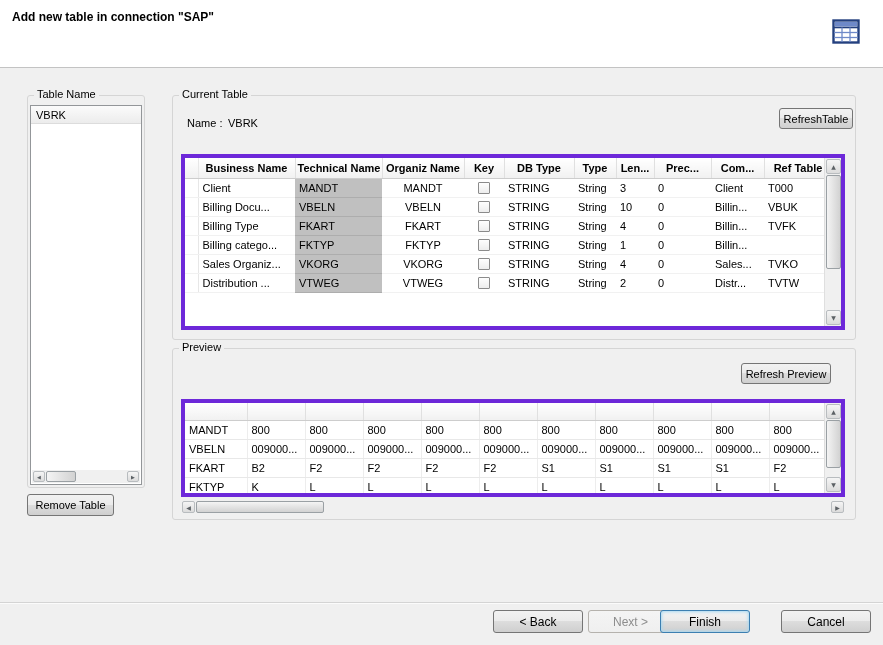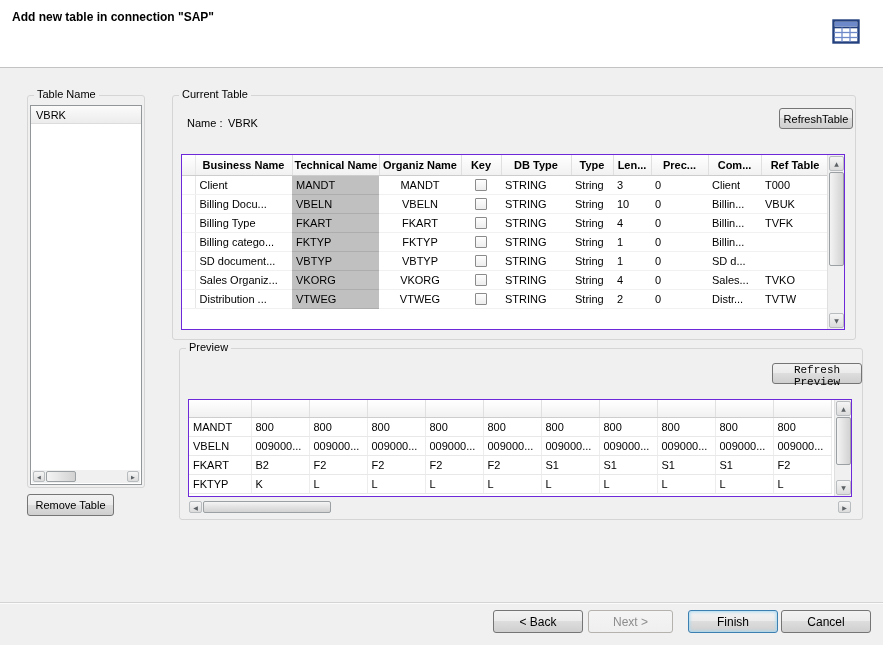--- a/index.html
+++ b/index.html
@@ -25,21 +25,21 @@
   
   .group {
     position:absolute; border:1px solid #d5d5d5; border-radius:3px;
   }
   .group-label {
     position:absolute; top:-8px; left:6px; background:#f0f0f0;
     padding:0 3px; font-size:11px; color:#000; white-space:nowrap;
   }
   .group-tablename { left:27px; top:95px; width:118px; height:393px; }
   .group-current   { left:172px; top:95px; width:684px; height:245px; }
-  .group-preview   { left:172px; top:348px; width:684px; height:172px;margin-left:7px; }
+  .group-preview   { left:172px; top:348px; width:684px; height:172px; }
 
   
   .listbox {
     position:absolute; left:2px; top:9px; width:112px; height:380px;
     background:#fff; border:1px solid #939699; overflow:hidden;
   }
   .list-item {
     height:18px; line-height:18px; padding-left:5px; font-size:11px;
     background:linear-gradient(#fbfbfb,#ececec);
     border-bottom:1px solid #dcdcdc; cursor:default;
@@ -62,24 +62,24 @@
   }
   .btn-default {
     border-color:#3c7fb1;
     box-shadow: inset 0 0 3px 1px #a9d9f2;
   }
 
   
   .name-label { position:absolute; left:14px; top:21px; font-size:11px; }
   .name-value { position:absolute; left:55px; top:21px; font-size:11px; }
   .refresh-table-btn { right:2px; top:12px; width:74px; height:21px; }
-  .refresh-preview-btn { right:0; top:14px; width:90px; height:21px;font-family:Liberation Mono, monospace; }
+  .refresh-preview-btn { right:24px; top:14px; width:90px; height:21px; }
 
   .gridbox {
-    position:absolute; background:#fff; border:1px solid #6d28d9; overflow:hidden;
+    position:absolute; background:#fff; border:4px solid #6d28d9; overflow:hidden;
   }
   .grid-current { left:8px; top:58px; width:664px; height:176px; }
   .grid-preview { left:8px; top:50px; width:664px; height:98px; }
 
   table { border-collapse:collapse; table-layout:fixed; font-size:11px; }
   th {
     font-weight:bold; height:20px; overflow:hidden; white-space:nowrap;
     background:linear-gradient(#ffffff,#f1f1f1);
     border-right:1px solid #e0e0e0; border-bottom:1px solid #cdcdcd;
     text-align:center; padding:0 2px;
@@ -125,21 +125,21 @@
   .list-hscroll { position:absolute; left:1px; right:1px; bottom:1px; height:13px; background:#f0f0f0; }
   .list-hscroll .sb-btn { top:1px; width:12px; height:11px; font-size:5px; line-height:10px; }
   .list-hscroll .sb-thumb { top:1px; height:11px; left:14px; width:30px; }
   .preview-hscroll { left:8px; top:151px; width:664px; }
 
   
   .footer-sep-dark  { position:absolute; left:0; top:602px; width:883px; height:1px; background:#d4d4d4; }
   .footer-sep-light { position:absolute; left:0; top:603px; width:883px; height:1px; background:#fbfbfb; }
   .back-btn   { left:493px; top:610px; width:90px; height:23px; }
   .next-btn   { left:588px; top:610px; width:85px; height:23px; }
-  .finish-btn { left:688px; top:610px; width:90px; height:23px; }
+  .finish-btn { left:660px; top:610px; width:90px; height:23px; }
   .cancel-btn { left:781px; top:610px; width:90px; height:23px; }
 </style>
 </head>
 <body>
 
 <div class="dialog">
 
   <div class="banner">
     <div class="banner-title">Add new table in connection "SAP"</div>
     <div class="banner-icon">
@@ -252,33 +252,20 @@
               <td class="c-key"><span class="checkbox"></span></td>
               <td class="c-db">STRING</td>
               <td class="c-type">String</td>
               <td class="c-len">1</td>
               <td class="c-prec">0</td>
               <td class="c-com">Billin...</td>
               <td class="c-ref"></td>
             </tr>
             <tr>
               <td class="sel"></td>
-              <td class="c-bus">SD document...</td>
-              <td class="c-tech">VBTYP</td>
-              <td class="c-tal">VBTYP</td>
-              <td class="c-key"><span class="checkbox"></span></td>
-              <td class="c-db">STRING</td>
-              <td class="c-type">String</td>
-              <td class="c-len">1</td>
-              <td class="c-prec">0</td>
-              <td class="c-com">SD d...</td>
-              <td class="c-ref"></td>
-            </tr>
-            <tr>
-              <td class="sel"></td>
               <td class="c-bus">Sales Organiz...</td>
               <td class="c-tech">VKORG</td>
               <td class="c-tal">VKORG</td>
               <td class="c-key"><span class="checkbox"></span></td>
               <td class="c-db">STRING</td>
               <td class="c-type">String</td>
               <td class="c-len">4</td>
               <td class="c-prec">0</td>
               <td class="c-com">Sales...</td>
               <td class="c-ref">TVKO</td>

